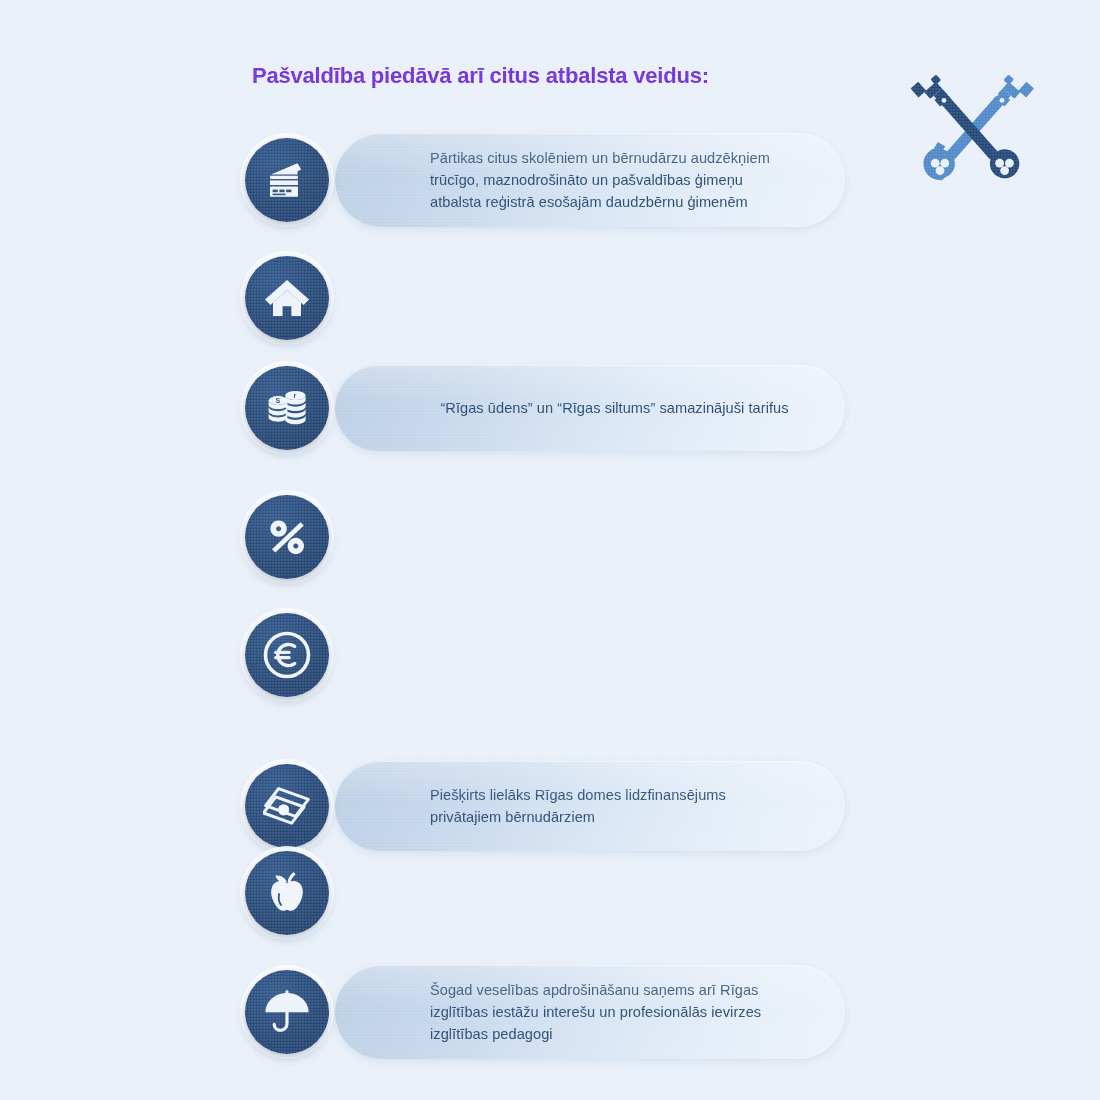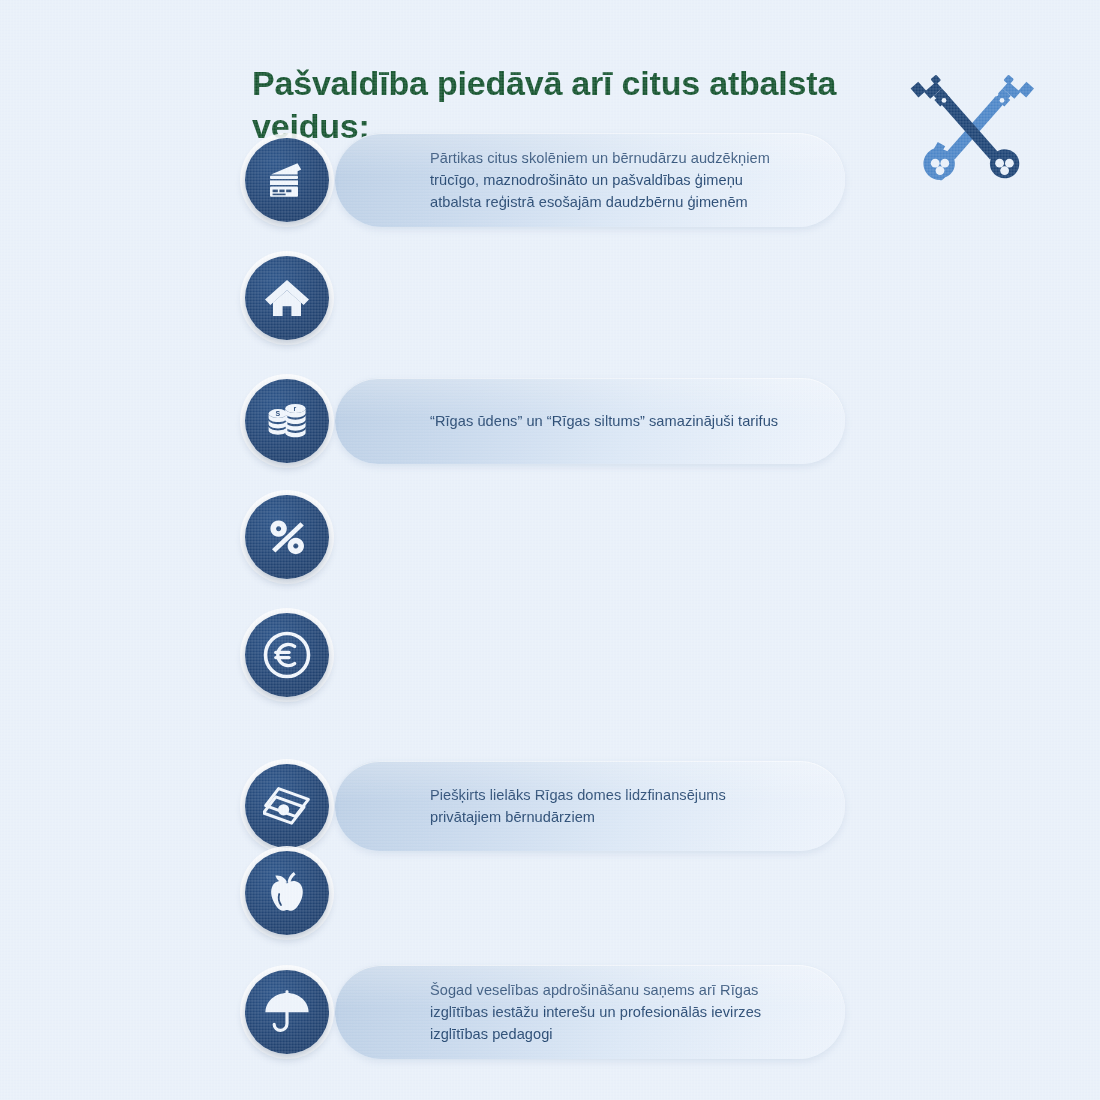--- a/index.html
+++ b/index.html
@@ -32,23 +32,23 @@
     position: absolute;
     inset: 0;
   }
 
   
   #title {
     position: absolute;
     left: 252px;
     top: 62px;
     width: 620px;
-    font-size: 34px;
+    font-size: 22px;
     font-weight: bold;
-    color: #14532d;
+    color: #6d28d9;
     letter-spacing: -0.2px;
     line-height: 1.25;
   }
 
   #crest {
     position: absolute;
     left: 910px;
     top: 64px;
     width: 126px;
     height: 118px;
@@ -201,21 +201,21 @@
           <div class="icon-disc">
     <svg width="46" height="44" viewBox="0 0 46 44">
       <g fill="#eef4fb">
         <path d="M23 4 L45 23.5 L39.6 29 L23 14.2 L6.4 29 L1 23.5 Z"></path>
         <path d="M9 26.4 L23 14.2 L37 26.4 L37 40 L27.4 40 L27.4 30.2 L18.6 30.2 L18.6 40 L9 40 Z"></path>
       </g>
     </svg>
           </div>
         </div>
       </div>
-      <div class="row" style="top: 378px; height: 86px;">
+      <div class="row" style="top: 365px; height: 86px; text-align: center;">
         <div class="pill">
           <div class="pill-text">“Rīgas ūdens” un “Rīgas siltums” samazinājuši tarifus</div>
         </div>
         <div class="icon-wrap">
           <div class="icon-halo"></div>
           <div class="icon-disc">
     <svg width="48" height="42" viewBox="0 0 48 42">
       <g fill="#f1f6fc">
         <ellipse cx="15" cy="13.5" rx="9.4" ry="4.4"></ellipse>
         <path d="M5.6 13.5 v4.2 c0 2.4 4.2 4.4 9.4 4.4 s9.4-2 9.4-4.4 v-4.2 c0 2.4-4.2 4.4-9.4 4.4 s-9.4-2-9.4-4.4z"></path>

